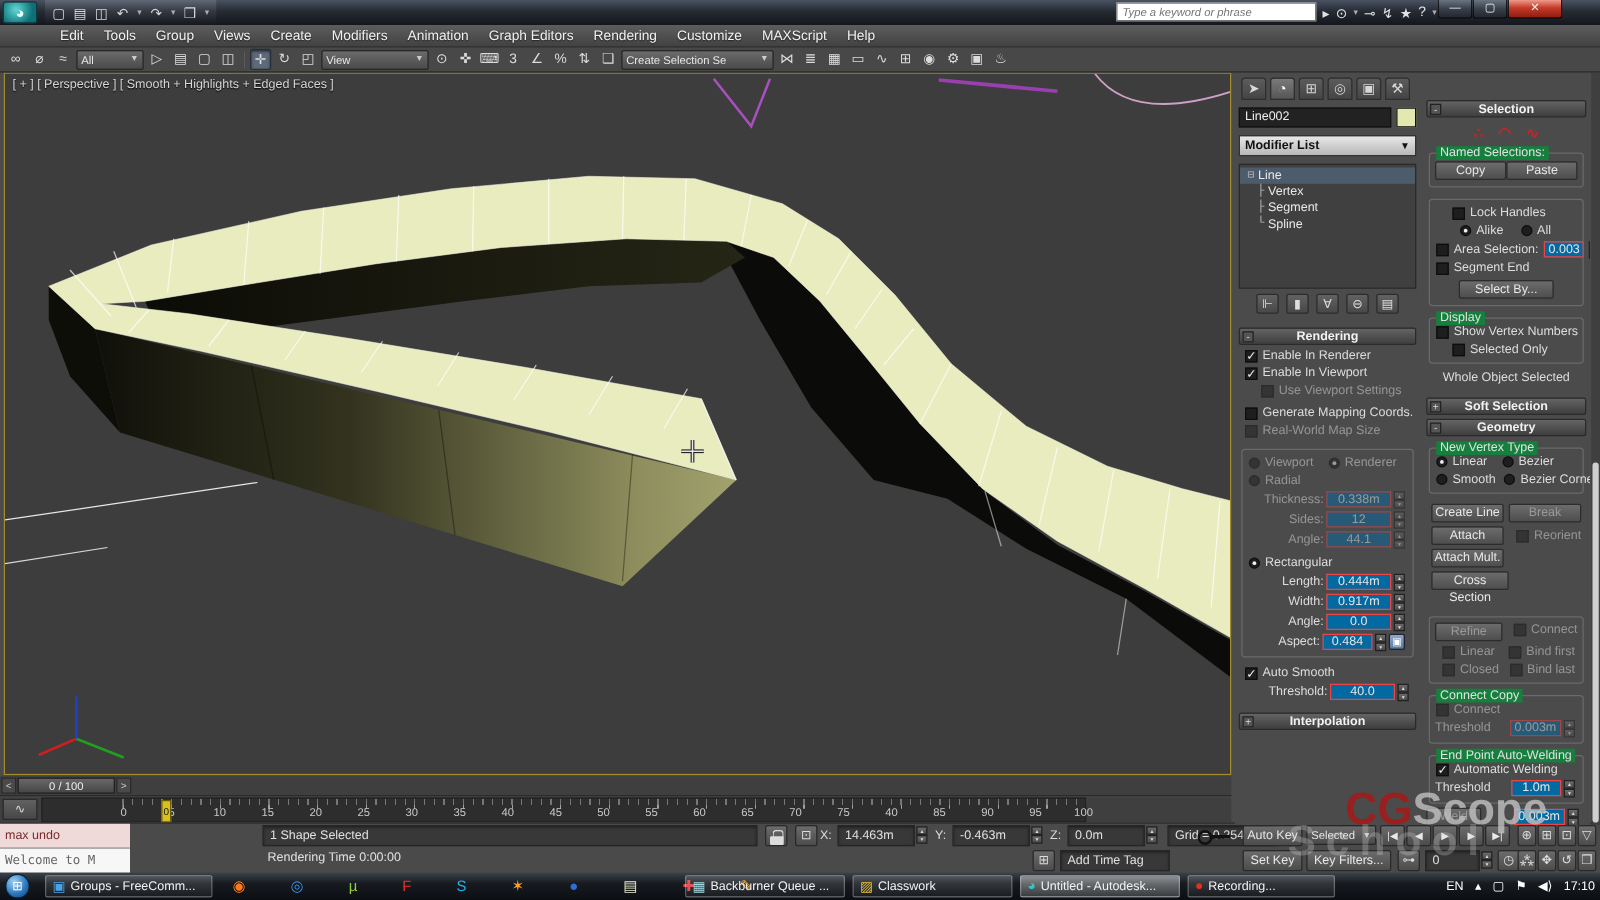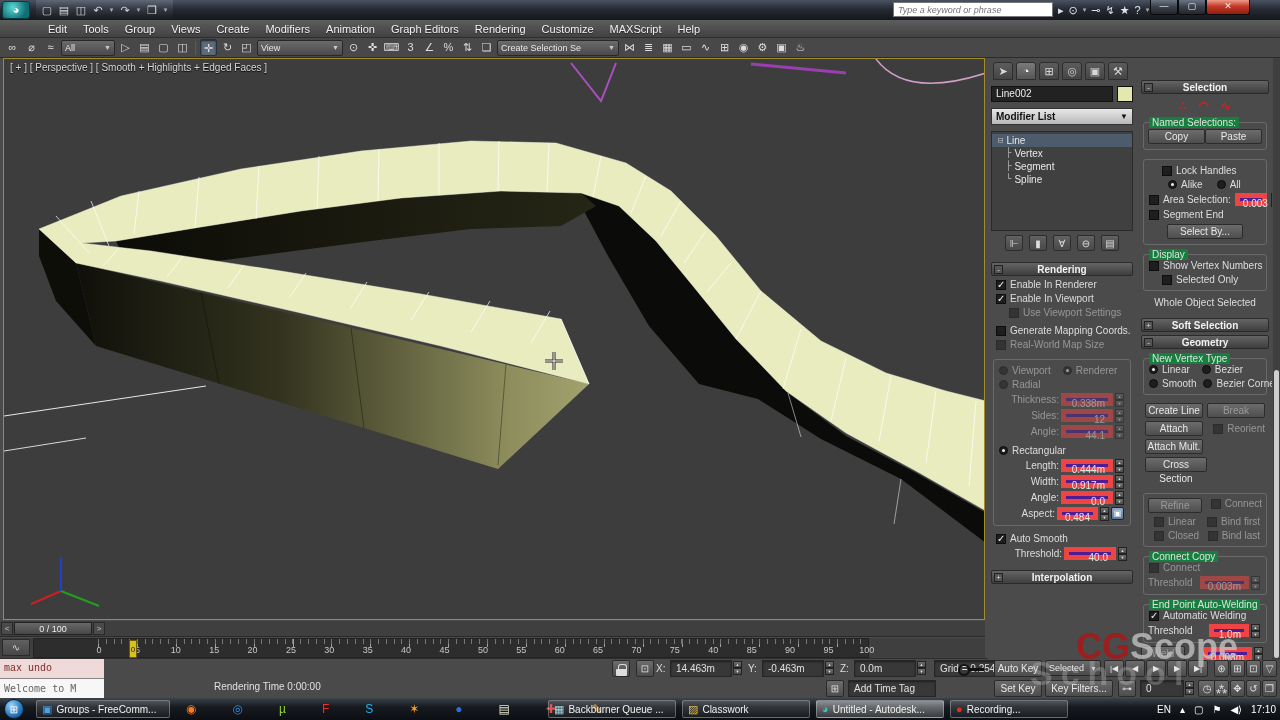--- a/index.html
+++ b/index.html
@@ -75,22 +75,22 @@
     color:#ddd;font-size:8px;line-height:7px;text-align:center;font-weight:normal}
   .prow{display:flex;align-items:center;gap:4px;margin:3px 0 0 5px;font-size:10px;white-space:nowrap}
   .prow.ind{margin-left:18px}
   .prow.dis{opacity:.5}
   .cb{width:10px;height:10px;background:#1e1e1e;border:1px solid #0d0d0d;position:relative;flex:none}
   .cb.on::after{content:"✓";position:absolute;left:0px;top:-2px;color:#efefef;font-size:10px}
   .rad{width:9px;height:9px;border-radius:50%;background:#1e1e1e;border:1px solid #0d0d0d;position:relative;flex:none}
   .rad.on::after{content:"";position:absolute;left:2px;top:2px;width:3px;height:3px;border-radius:50%;background:#f0f0f0}
   .srow{display:flex;align-items:center;justify-content:flex-end;gap:2px;margin:3px 6px 0 0;font-size:10px}
   .srow.dis{opacity:.5}
-  .fld{background:#4c1d95;border:5px solid #ef4444;color:#e4e4e4;height:13px;line-height:12px;
-    padding:0 3px;min-width:52px;text-align:right}
+  .fld{background:#0369a1;border:1px solid #ef4444;color:#e4e4e4;height:13px;line-height:12px;
+    padding:0 3px;min-width:52px;text-align:center}
   .fld.sm{min-width:40px}
   .spin{width:9px;height:13px;display:flex;flex-direction:column;flex:none}
   .spin i{flex:1;background:linear-gradient(#6c6c6c,#4a4a4a);border:1px solid #222;font-style:normal;
     font-size:4px;line-height:5px;color:#ddd;text-align:center}
   .grp{border:1px solid #6a6a6a;border-radius:3px;position:relative;margin:9px 2px 0 2px;padding:2px 0 5px 0}
   .grp .lg{position:absolute;top:-6px;left:5px;background:#15803d;padding:0 3px;font-size:10px;color:#e0e0e0}
   .pbtn{background:linear-gradient(#6c6c6c,#4e4e4e);border:1px solid #2c2c2c;border-radius:2px;color:#e8e8e8;
     font-size:10px;height:15px;line-height:14px;text-align:center;display:inline-block}
   .pbtn.dis{color:#999}
   .btn2col{display:flex;justify-content:space-between;margin:4px 4px 0 4px}
@@ -114,21 +114,21 @@
       repeating-linear-gradient(90deg,#a0a0a0 0 1px,transparent 1px 38.9px);
     background-size:100% 5px,100% 8px;background-repeat:no-repeat;background-position:64px 0,64px 0}
   #rlabels{position:absolute;left:55px;top:6px;width:788px;display:flex;justify-content:space-between}
   #rlabels span{width:20px;text-align:center;font-size:9px;color:#c8c8c8}
   #tmarker{position:absolute;left:95px;top:1px;width:8px;height:18px;background:#d8c020;border:1px solid #6a5c00;
     color:#1a1a00;font-size:8px;text-align:center;line-height:17px}
   
   #statusbar{position:absolute;left:0;top:658px;width:1280px;height:40px;background:#4a4a4a;
     border-top:1px solid #2d2d2d;z-index:9;font-size:10px}
   #mcr{position:absolute;left:0;top:0;width:104px;height:20px;background:#f0d9d9;color:#7a2a2a;
-    font-family:Liberation Mono, monospace;font-size:10px;line-height:19px;padding-left:4px;border-bottom:1px solid #888}
+    font-family:Liberation Sans, sans-serif;font-size:10px;line-height:19px;padding-left:4px;border-bottom:1px solid #888}
   #lst{position:absolute;left:0;top:20px;width:104px;height:20px;background:#f7f7f7;color:#666;
     font-family:"DejaVu Sans Mono",monospace;font-size:10px;line-height:19px;padding-left:4px}
   .sunk{background:#383838;border:1px solid #262626;box-shadow:inset 0 1px 2px #1f1f1f;color:#e0e0e0;
     line-height:15px;padding:0 5px;height:17px}
   .sbtn{background:linear-gradient(#6c6c6c,#4c4c4c);border:1px solid #2a2a2a;border-radius:2px;color:#e8e8e8;
     text-align:center;height:17px;line-height:16px}
   .sico{width:18px;font-size:10px;color:#ddd}
   .keyico{position:relative}
   .keyico::before{content:"";position:absolute;left:3px;top:4px;width:8px;height:8px;border:2px solid #111;border-radius:50%}
   .keyico::after{content:"";position:absolute;left:13px;top:8px;width:16px;height:2.5px;background:#111}
@@ -678,20 +678,21 @@
         <span>95</span>
         <span>100</span>
       </div>
     <div id="tmarker">0</div>
   </div>
 </div>
 
 <div id="statusbar">
   <div id="mcr">max undo</div>
   <div id="lst">Welcome to M</div>
+  <div class="sunk abs" style="left:210px;top:1px;width:396px">1 Shape Selected</div>
   <div class="abs" style="left:214px;top:22px;color:#e0e0e0">Rendering Time  0:00:00</div>
   <div class="sbtn sico abs lockico" style="left:612px;top:1px"></div>
   <div class="sbtn sico abs" style="left:636px;top:1px">⊡</div>
   <span class="abs" style="left:656px;top:4px">X:</span>
   <div class="sunk abs" style="left:670px;top:1px;width:62px">14.463m</div>
   <span class="spin abs" style="left:733px;top:2px">
       <i>▲</i>
       <i>▼</i>
     </span>
   <span class="abs" style="left:748px;top:4px">Y:</span>

